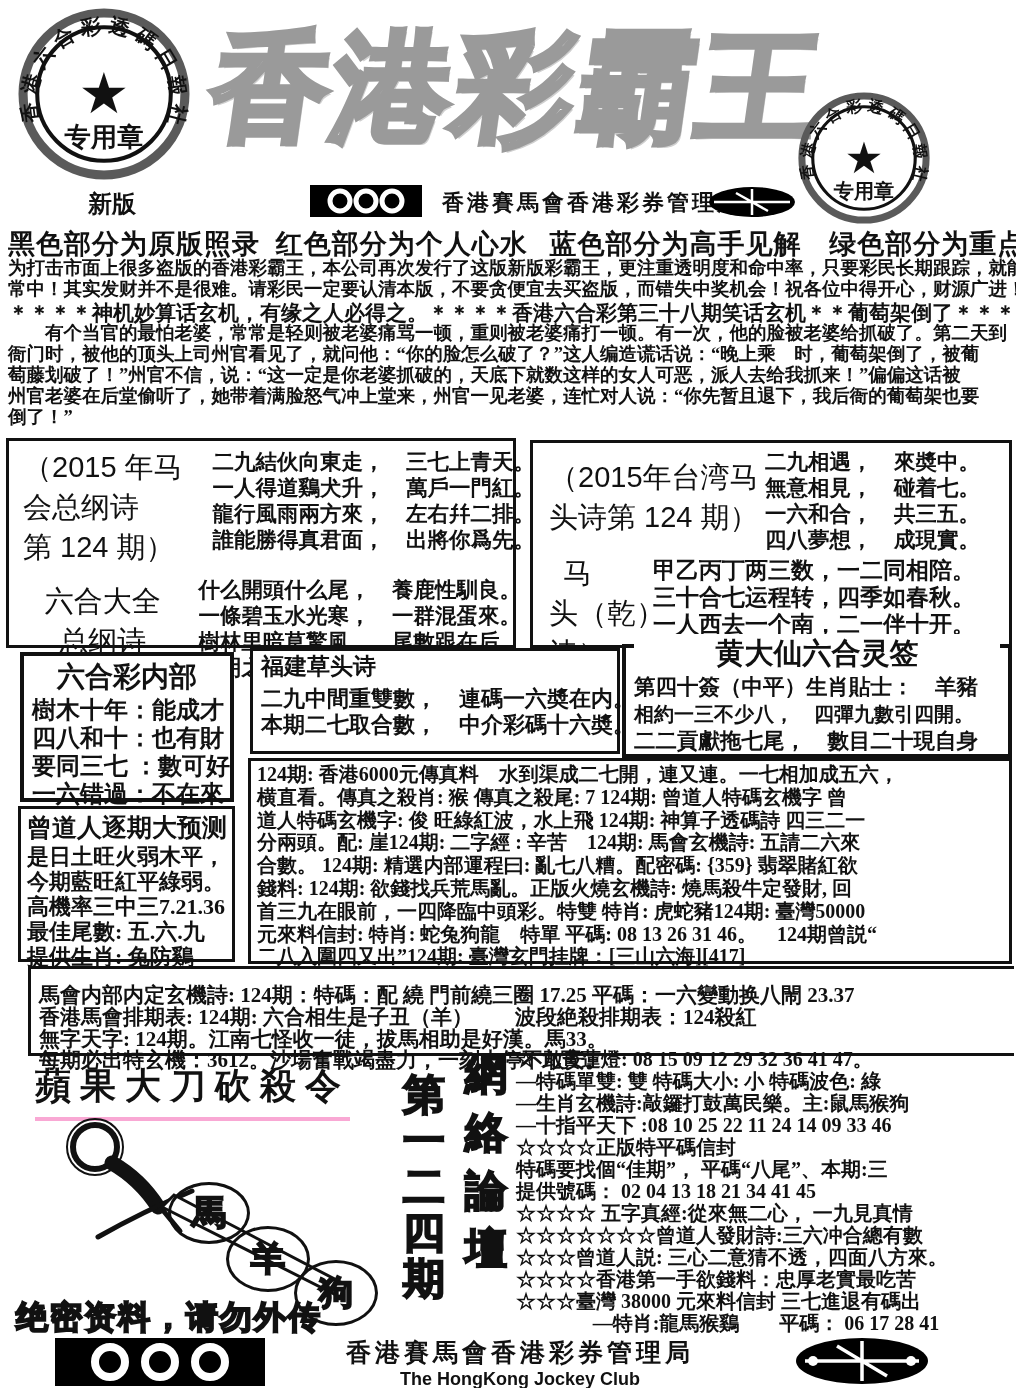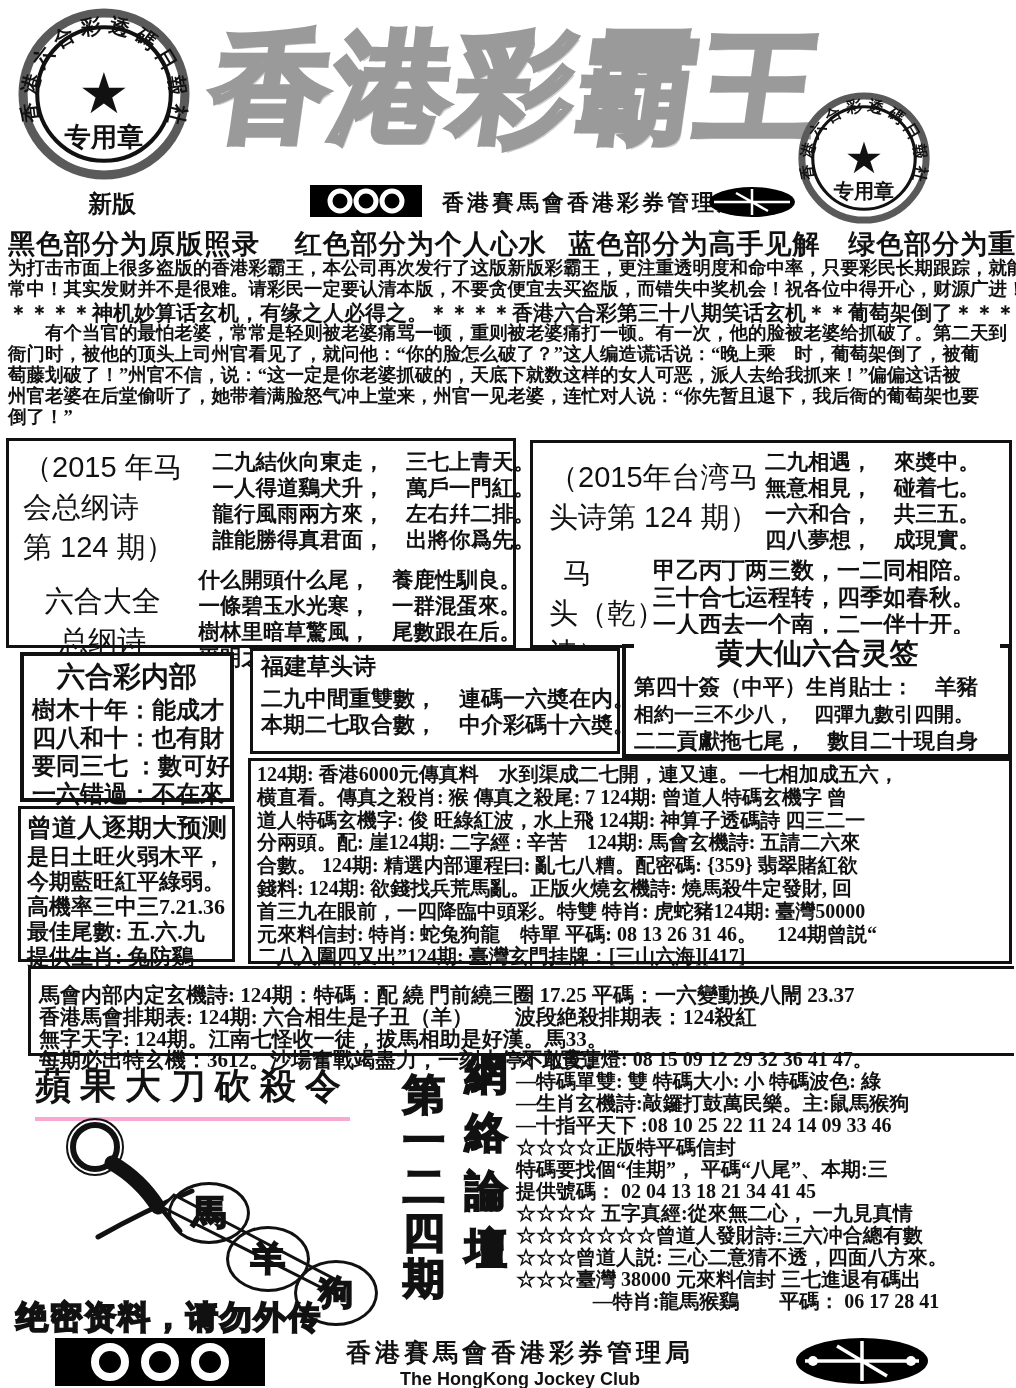--- a/index.html
+++ b/index.html
@@ -81,21 +81,21 @@
   <div class="abs b nw" style="left:442px;top:188px;font-size:22px;letter-spacing:3px">香港賽馬會香港彩券管理局</div>
   <div class="abs" style="left:708px;top:186px;width:88px;height:32px">
     <svg width="88" height="32" viewBox="0 0 88 32">
       <ellipse cx="44" cy="16" rx="43" ry="15" fill="#000"></ellipse>
       <path d="M6,16 H82 M44,3 V29 M28,7 Q44,16 60,25" stroke="#fff" stroke-width="2.5" fill="none"></path>
     </svg>
   </div>
 
   <div class="abs legend nw" style="left:8px;top:226px">
     <span>黑色部分为原版照录</span>
-    <span style="margin-left:27px">红色部分为个人心水</span>
+    <span style="margin-left:8px">红色部分为个人心水</span>
     <span style="margin-left:14px">蓝色部分为高手见解</span>
     <span style="margin-left:20px">绿色部分为重点信息</span>
   </div>
 
   <div class="abs body-text b nw" style="left:8px;top:258px">为打击市面上很多盗版的香港彩霸王，本公司再次发行了这版新版彩霸王，更注重透明度和命中率，只要彩民长期跟踪，就能</div>
   <div class="abs body-text b nw" style="left:8px;top:279px">常中！其实发财并不是很难。请彩民一定要认清本版，不要贪便宜去买盗版，而错失中奖机会！祝各位中得开心，财源广进！</div>
   <div class="abs b nw" style="left:8px;top:299px;font-size:21px">＊＊＊＊神机妙算话玄机，有缘之人必得之。＊＊＊＊香港六合彩第三十八期笑话玄机＊＊葡萄架倒了＊＊＊＊</div>
   <div class="abs body-text b nw" style="left:8px;top:323px">　　有个当官的最怕老婆，常常是轻则被老婆痛骂一顿，重则被老婆痛打一顿。有一次，他的脸被老婆给抓破了。第二天到</div>
   <div class="abs body-text b nw" style="left:8px;top:344px">衙门时，被他的顶头上司州官看见了，就问他：“你的脸怎么破了？”这人编造谎话说：“晚上乘　时，葡萄架倒了，被葡</div>
   <div class="abs body-text b nw" style="left:8px;top:365px">萄藤划破了！”州官不信，说：“这一定是你老婆抓破的，天底下就数这样的女人可恶，派人去给我抓来！”偏偏这话被</div>
@@ -108,21 +108,21 @@
       <div class="poem-label nw">会总纲诗</div>
       <div class="poem-label nw">第 124 期）</div>
       <div class="poem-label nw ctr" style="margin-top:14px">六合大全</div>
       <div class="poem-label nw ctr">总纲诗</div>
     </div>
     <div style="padding:8px 0 0 16px">
       <div class="poem-line nw" style="padding-left:14px">二九結伙向東走，　三七上青天。</div>
       <div class="poem-line nw" style="padding-left:14px">一人得道鷄犬升，　萬戶一門紅。</div>
       <div class="poem-line nw" style="padding-left:14px">龍行風雨兩方來，　左右幷二排。</div>
       <div class="poem-line nw" style="padding-left:14px">誰能勝得真君面，　出將你爲先。</div>
-      <div class="poem-line nw" style="margin-top:14px">什么開頭什么尾，　養鹿性馴良。</div>
+      <div class="poem-line nw" style="margin-top:24px">什么開頭什么尾，　養鹿性馴良。</div>
       <div class="poem-line nw">一條碧玉水光寒，　一群混蛋來。</div>
       <div class="poem-line nw">樹林里暗草驚風，　尾數跟在后。</div>
       <div class="poem-line nw">平明之后尋白羽，　吐懷中壯志。</div>
     </div>
   </div>
 
   <div class="abs box" style="left:530px;top:440px;width:482px;height:208px">
     <div style="display:flex">
       <div style="width:232px;padding:14px 0 0 16px">
         <div class="poem-label nw">（2015年台湾马</div>
@@ -240,20 +240,21 @@
     <div class="forum-line nw">☆ 九寳蓮燈: 08 15 09 12 29 32 36 41 47。</div>
     <div class="forum-line nw">—特碼單雙: 雙 特碼大小: 小 特碼波色: 綠</div>
     <div class="forum-line nw">—生肖玄機詩:敲鑼打鼓萬民樂。主:鼠馬猴狗</div>
     <div class="forum-line nw">—十指平天下 :08 10 25 22 11 24 14 09 33 46</div>
     <div class="forum-line nw">☆☆☆☆正版特平碼信封</div>
     <div class="forum-line nw">特碼要找個“佳期”， 平碼“八尾”、本期:三</div>
     <div class="forum-line nw">提供號碼： 02 04 13 18 21 34 41 45</div>
     <div class="forum-line nw">☆☆☆☆ 五字真經:從來無二心， 一九見真情</div>
     <div class="forum-line nw">☆☆☆☆☆☆☆曾道人發財詩:三六冲合總有數</div>
     <div class="forum-line nw">☆☆☆曾道人説: 三心二意猜不透，四面八方來。</div>
+    <div class="forum-line nw">☆☆☆☆香港第一手欲錢料：忠厚老實最吃苦</div>
     <div class="forum-line nw">☆☆☆臺灣 38000 元來料信封 三七進退有碼出</div>
     <div class="forum-line nw ctr">—特肖:龍馬猴鷄　　平碼： 06 17 28 41</div>
   </div>
 
   <div class="abs" style="left:55px;top:1338px;width:210px;height:48px">
     <svg width="210" height="48" viewBox="0 0 210 48">
       <rect width="210" height="48" fill="#000"></rect>
       <g fill="none" stroke="#fff" stroke-width="8">
         <circle cx="55" cy="24" r="15"></circle>
           <circle cx="105" cy="24" r="15"></circle>

